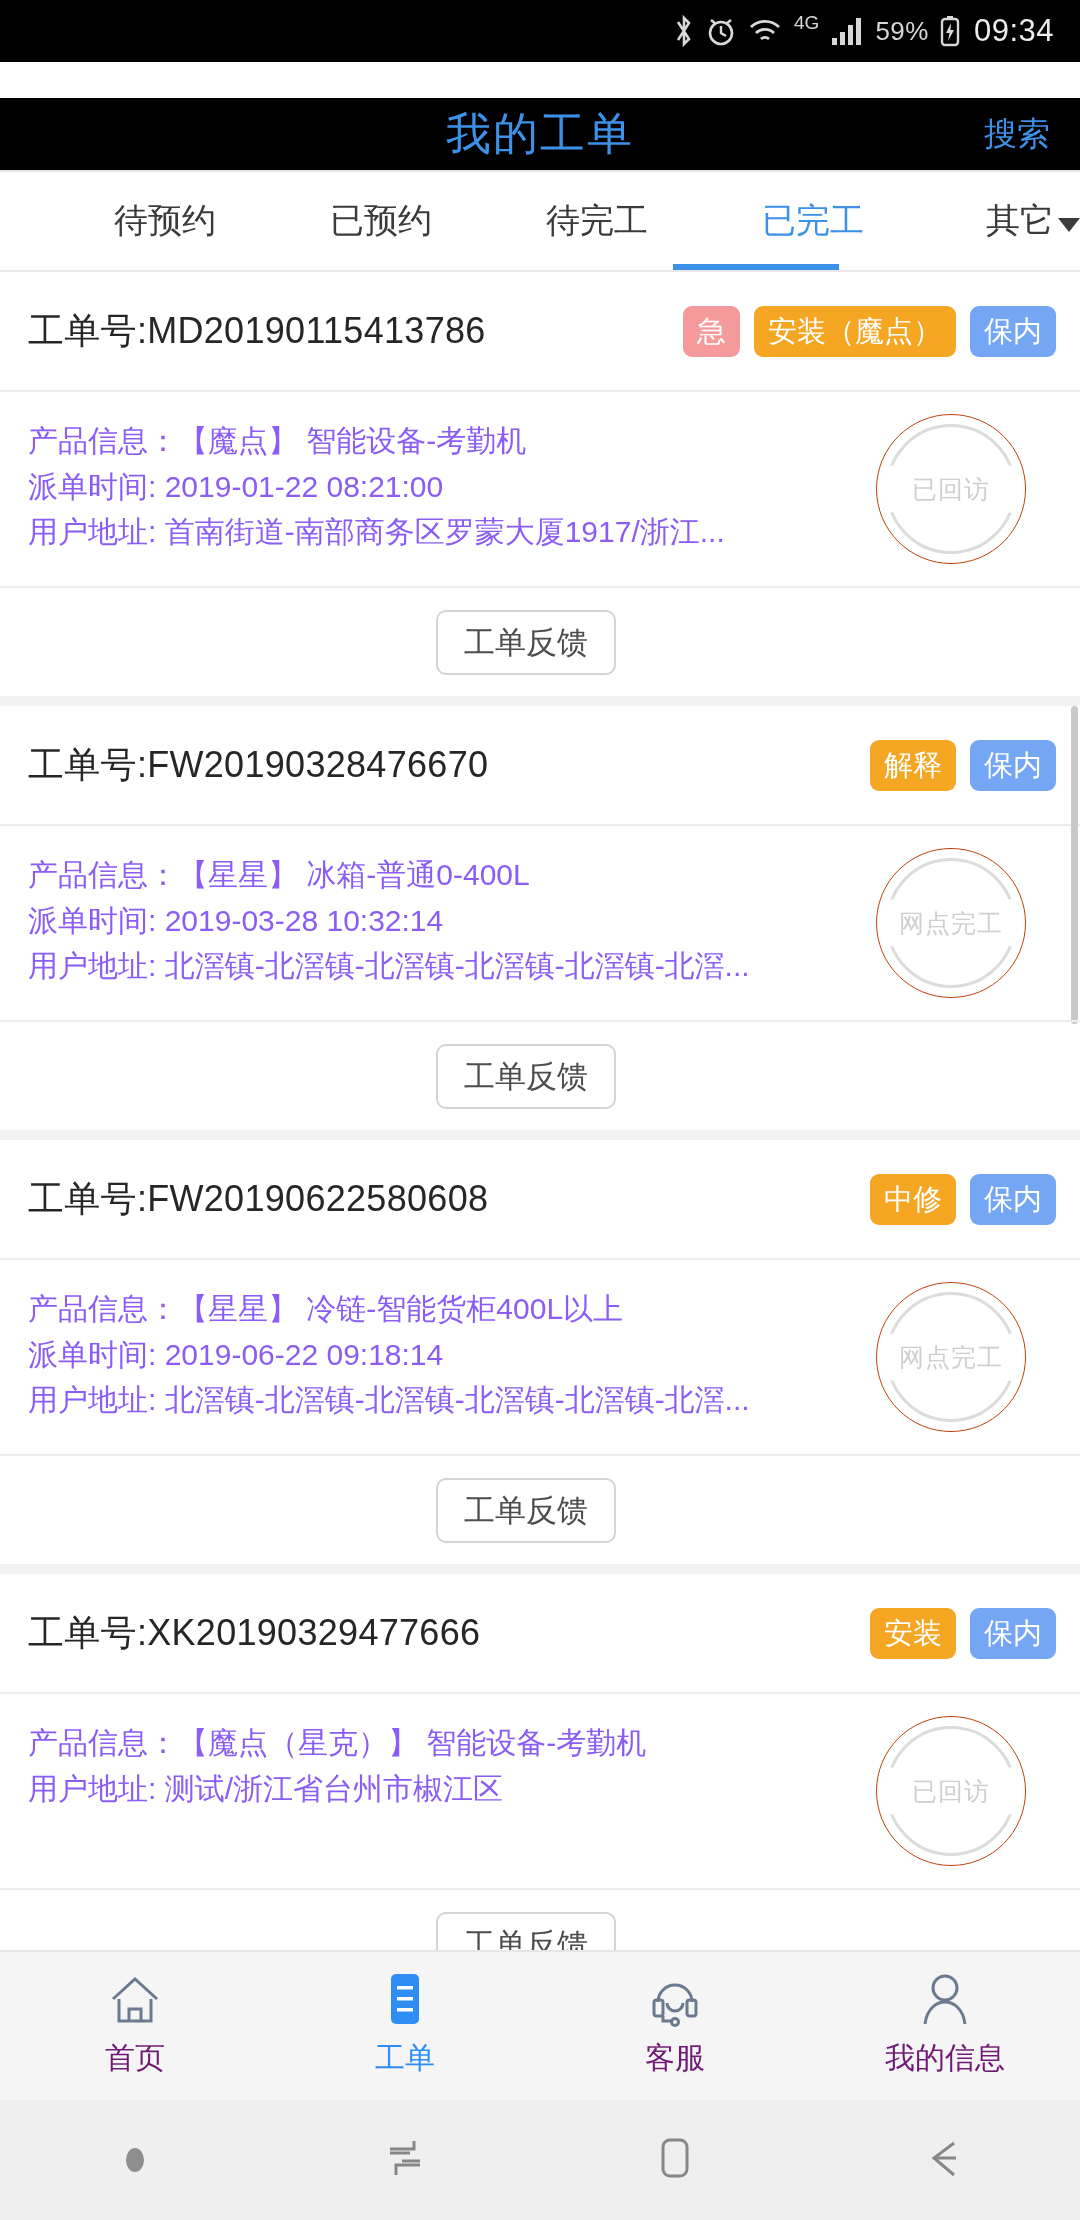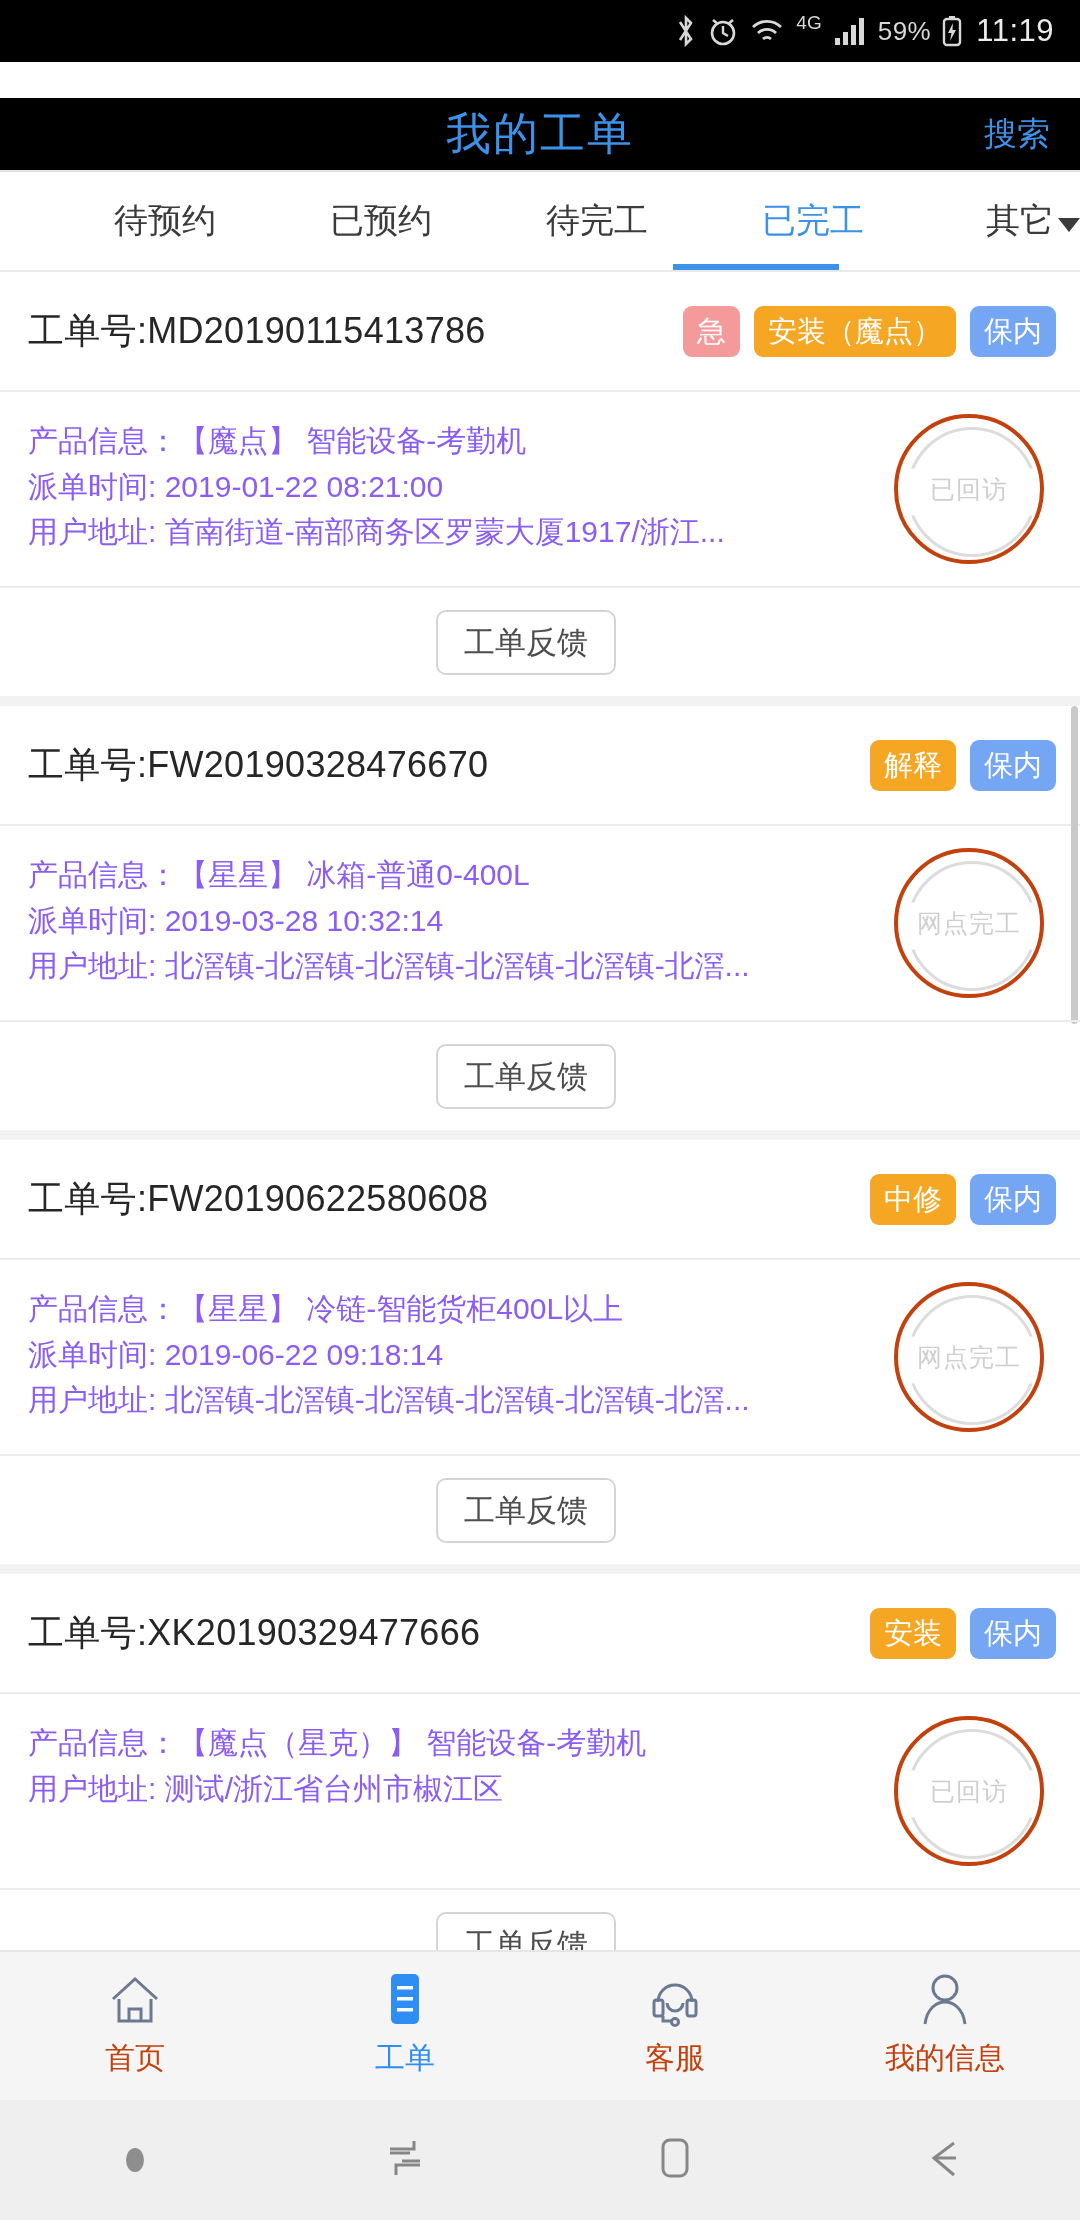--- a/index.html
+++ b/index.html
@@ -83,23 +83,23 @@
     border-bottom: 2px solid #ececec; min-height: 196px;
   }
   .info-line {
     font-size: 30px; color: #8b5cf6; line-height: 1.52;
     white-space: nowrap; overflow: hidden; text-overflow: ellipsis;
     max-width: 800px;
   }
 
   
   .stamp {
-    position: absolute; right: 36px; top: 50%; transform: translateY(-50%);
+    position: absolute; right: 54px; top: 50%; transform: translateY(-50%);
     width: 150px; height: 150px; border-radius: 50%;
-    border: 4px solid #c2410c;
+    border: 1px solid #c2410c;
     display: flex; align-items: center; justify-content: center;
   }
   .stamp:before {
     content: ""; position: absolute; left: 9px; top: 9px;
     width: 124px; height: 124px; border-radius: 50%;
     border: 3px solid #dcdcdc;
     clip-path: polygon(0 0, 100% 0, 100% 32%, 0 32%, 0 0);
   }
   .stamp:after {
     content: ""; position: absolute; left: 9px; top: 9px;
@@ -128,21 +128,21 @@
 
   
   .bottomnav {
     height: 150px; background: #f5f5f5; border-top: 2px solid #e6e6e6;
     display: flex; align-items: center; flex: 0 0 auto;
   }
   .nav-item {
     flex: 1; display: flex; flex-direction: column;
     align-items: center; justify-content: center; gap: 10px;
   }
-  .nav-label { font-size: 30px; color: #c2410c; }
+  .nav-label { font-size: 30px; color: #701a75; }
   .nav-item.active .nav-label { color: #2f8ef4; }
   .nav-ico { width: 58px; height: 54px; display: flex; align-items: center; justify-content: center; }
 
   
   .androidnav {
     height: 120px; background: #efefef;
     display: flex; align-items: center; flex: 0 0 auto;
   }
   .an-item { flex: 1; display: flex; align-items: center; justify-content: center; }
   .an-dot { width: 18px; height: 24px; border-radius: 50%; background: #8e8e8e; }
@@ -182,21 +182,21 @@
         </svg>
     </span>
     <span class="st-txt">59%</span>
     <span class="icon">
       <svg width="20" height="32" viewBox="0 0 20 32">
           <rect x="2" y="4" width="16" height="26" rx="3" fill="none" stroke="#d8d8d8" stroke-width="2.4"></rect>
           <rect x="7" y="1" width="6" height="3" fill="#d8d8d8"></rect>
           <path d="M11 8 L6 18 L9.5 18 L8 26 L14 15 L10.5 15 Z" fill="#d8d8d8"></path>
         </svg>
     </span>
-    <span class="st-time">11:19</span>
+    <span class="st-time">09:34</span>
   </div>
 
   <div class="header">
     <div class="header-title">我的工单</div>
     <div class="header-action">搜索</div>
   </div>
 
   <div class="tabs">
     <div class="tab">
         <span>待预约</span>

